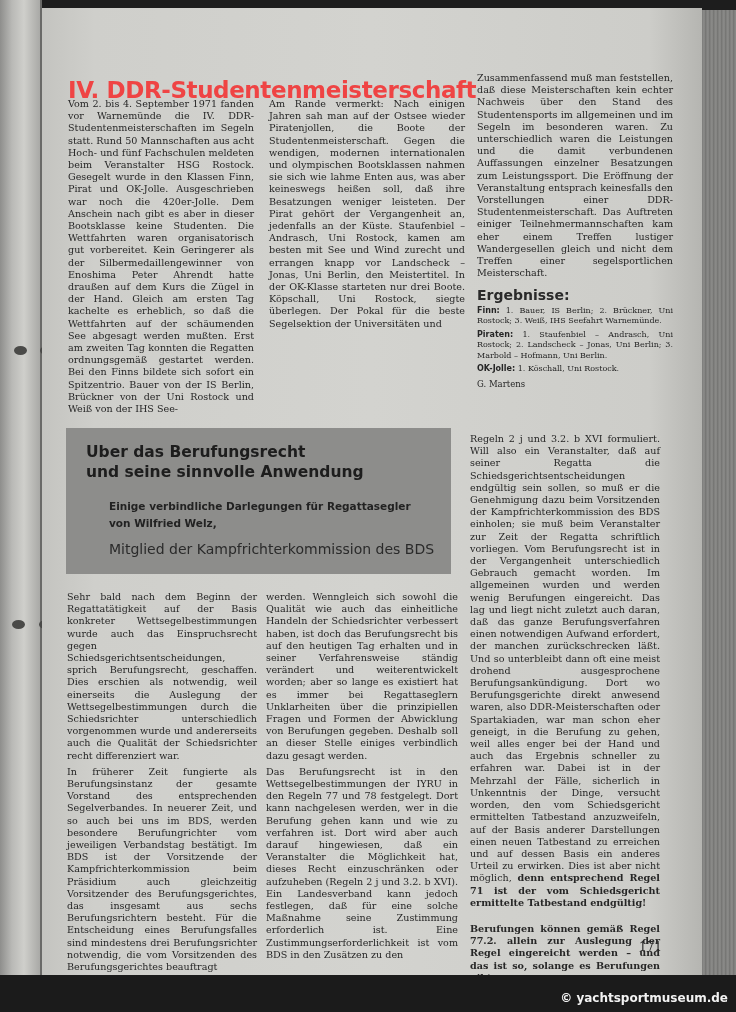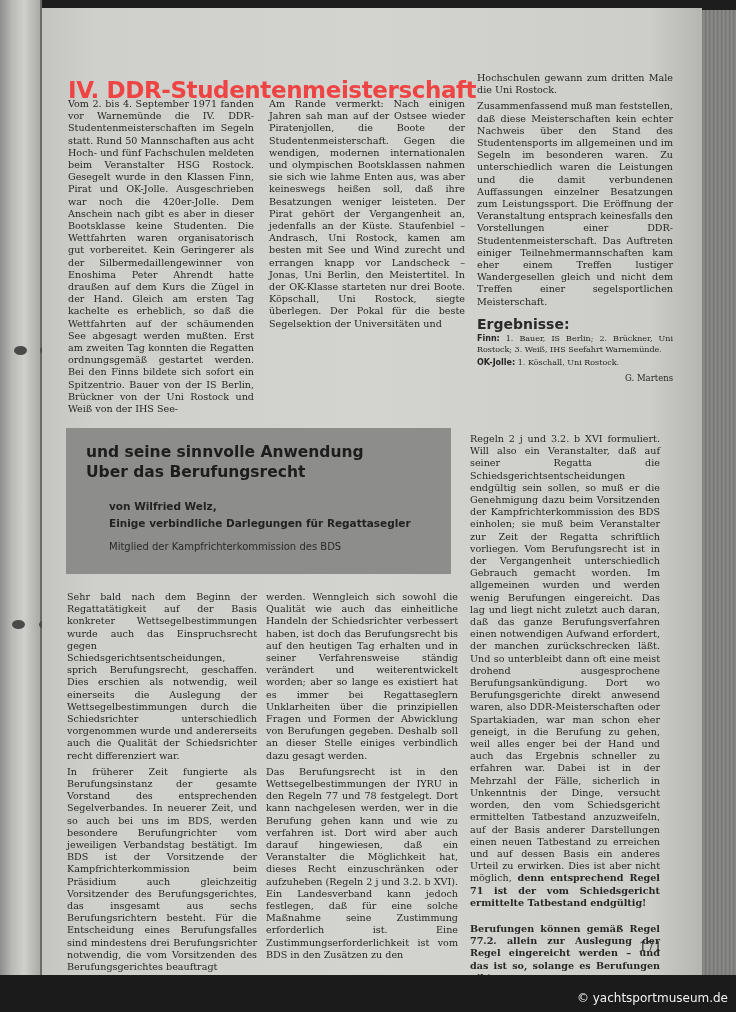--- a/index.html
+++ b/index.html
@@ -22,54 +22,54 @@
     position: absolute; left: 42px; top: 8px; width: 660px; height: 967px;
     background: linear-gradient(90deg, #c4c4c0 0%, #cfcfcb 8%, #d3d3cf 50%, #cdcdc9 92%, #b5b5b1 100%);
   }
   .page-edges {
     position: absolute; left: 702px; top: 10px; width: 34px; height: 967px;
     background: repeating-linear-gradient(90deg, #7c7c7a 0px, #8d8d8b 2px, #6f6f6d 4px);
   }
   .footer-bar { position: absolute; left: 0; top: 975px; width: 736px; height: 37px; background: #1b1b1b; }
   .watermark {
     position: absolute; right: 8px; top: 991px;
-    font-family: "DejaVu Sans", sans-serif; font-weight: normal; font-size: 12px; color: #f2f2f2;
+    font-family: "DejaVu Sans", sans-serif; font-weight: bold; font-size: 12px; color: #f2f2f2;
   }
   .title {
     position: absolute; left: 68px; top: 62px;
     font-family: "DejaVu Sans", sans-serif; font-weight: bold; font-size: 23px;
     color: #ef4444; letter-spacing: -0.4px; white-space: nowrap;
   }
   .col {
     position: absolute; font-size: 9.6px; line-height: 12.2px; color: #262626;
     text-align: justify; hyphens: manual;
   }
   .col p { margin: 0 0 4px 0; }
   .col1 { left: 68px; top: 98px; width: 186px; }
   .col2 { left: 269px; top: 98px; width: 196px; }
   .col3 { left: 477px; top: 72px; width: 196px; }
   .results-head { font-family: "DejaVu Sans", sans-serif; font-weight: bold; font-size: 14px; margin: 10px 0 4px 0; color: #2a2a2a; }
   .results p { font-size: 8px; line-height: 10.5px; margin: 0 0 3px 0; }
   .results b { font-family: "DejaVu Sans", sans-serif; }
-  .author { text-align: right; font-size: 8.5px; }
+  .author { font-size: 8.5px; }
   .banner {
     position: absolute; left: 66px; top: 428px; width: 385px; height: 146px;
     background: #8d8d8b;
   }
   .banner-title {
     position: absolute; left: 20px; top: 14px;
     font-family: "DejaVu Sans", sans-serif; font-weight: bold; font-size: 15.5px; line-height: 20px; color: #1d1d1d;
   }
   .banner-sub {
     position: absolute; left: 43px; top: 70px;
     font-family: "DejaVu Sans", sans-serif; font-weight: bold; font-size: 10.5px; line-height: 17px; color: #222;
   }
   .banner-aff {
     position: absolute; left: 43px; top: 113px;
-    font-family: "DejaVu Sans", sans-serif; font-size: 10px; color: #2a2a2a;
+    font-family: "DejaVu Sans", sans-serif; font-size: 14px; color: #2a2a2a;
   }
   .col4 { left: 67px; top: 591px; width: 190px; }
   .col5 { left: 266px; top: 591px; width: 192px; }
   .col6 { left: 470px; top: 433px; width: 190px; }
   .strong { font-weight: bold; }
   .page-number { position: absolute; left: 639px; top: 940px; font-size: 12px; color: #2a2a2a; }
 </style>
 </head>
 <body>
 
@@ -87,38 +87,38 @@
 
 <div class="col col1">
   <p>Vom 2. bis 4. September 1971 fanden vor Warnemünde die IV. DDR-Studentenmeisterschaften im Segeln statt. Rund 50 Mannschaften aus acht Hoch- und fünf Fachschulen meldeten beim Veranstalter HSG Rostock. Gesegelt wurde in den Klassen Finn, Pirat und OK-Jolle. Ausgeschrieben war noch die 420er-Jolle. Dem Anschein nach gibt es aber in dieser Bootsklasse keine Studenten. Die Wettfahrten waren organisatorisch gut vorbereitet. Kein Geringerer als der Silbermedaillengewinner von Enoshima Peter Ahrendt hatte draußen auf dem Kurs die Zügel in der Hand. Gleich am ersten Tag kachelte es erheblich, so daß die Wettfahrten auf der schäumenden See abgesagt werden mußten. Erst am zweiten Tag konnten die Regatten ordnungsgemäß gestartet werden. Bei den Finns bildete sich sofort ein Spitzentrio. Bauer von der IS Berlin, Brückner von der Uni Rostock und Weiß von der IHS See-</p>
 </div>
 
 <div class="col col2">
   <p>Am Rande vermerkt: Nach einigen Jahren sah man auf der Ostsee wieder Piratenjollen, die Boote der Studentenmeisterschaft. Gegen die wendigen, modernen internationalen und olympischen Bootsklassen nahmen sie sich wie lahme Enten aus, was aber keineswegs heißen soll, daß ihre Besatzungen weniger leisteten. Der Pirat gehört der Vergangenheit an, jedenfalls an der Küste. Staufenbiel – Andrasch, Uni Rostock, kamen am besten mit See und Wind zurecht und errangen knapp vor Landscheck – Jonas, Uni Berlin, den Meistertitel. In der OK-Klasse starteten nur drei Boote. Köpschall, Uni Rostock, siegte überlegen. Der Pokal für die beste Segelsektion der Universitäten und</p>
 </div>
 
 <div class="col col3">
-  <p>Hochschulen gewann zum dritten Male die Uni Rostock.</p>
   <p>Zusammenfassend muß man feststellen, daß diese Meisterschaften kein echter Nachweis über den Stand des Studentensports im allgemeinen und im Segeln im besonderen waren. Zu unterschiedlich waren die Leistungen und die damit verbundenen Auffassungen einzelner Besatzungen zum Leistungssport. Die Eröffnung der Veranstaltung entsprach keinesfalls den Vorstellungen einer DDR-Studentenmeisterschaft. Das Auftreten einiger Teilnehmermannschaften kam eher einem Treffen lustiger Wandergesellen gleich und nicht dem Treffen einer segelsportlichen Meisterschaft.</p>
   <div class="results-head">Ergebnisse:</div>
   <div class="results">
     <p><b>Finn:</b> <span>1. Bauer, IS Berlin; 2. Brückner, Uni Rostock; 3. Weiß, IHS Seefahrt Warnemünde.</span></p>
+    <p><b>Piraten:</b> <span>1. Staufenbiel – Andrasch, Uni Rostock; 2. Landscheck – Jonas, Uni Berlin; 3. Marbold – Hofmann, Uni Berlin.</span></p>
     <p><b>OK-Jolle:</b> <span>1. Köschall, Uni Rostock.</span></p>
   </div>
   <div class="author">G. Martens</div>
 </div>
 
 <div class="banner">
   <div class="banner-title">
+    <div>Uber das Berufungsrecht</div>
     <div>und seine sinnvolle Anwendung</div>
-    <div>Uber das Berufungsrecht</div>
   </div>
   <div class="banner-sub">
+    <div>Einige verbindliche Darlegungen für Regattasegler</div>
     <div>von Wilfried Welz,</div>
-    <div>Einige verbindliche Darlegungen für Regattasegler</div>
   </div>
   <div class="banner-aff">Mitglied der Kampfrichterkommission des BDS</div>
 </div>
 
 <div class="col col4">
   <p>Sehr bald nach dem Beginn der Regattatätigkeit auf der Basis konkreter Wettsegelbestimmungen wurde auch das Einspruchsrecht gegen Schiedsgerichtsentscheidungen, sprich Berufungsrecht, geschaffen. Dies erschien als notwendig, weil einerseits die Auslegung der Wettsegelbestimmungen durch die Schiedsrichter unterschiedlich vorgenommen wurde und andererseits auch die Qualität der Schiedsrichter recht differenziert war.</p>
   <p>In früherer Zeit fungierte als Berufungsinstanz der gesamte Vorstand des entsprechenden Segelverbandes. In neuerer Zeit, und so auch bei uns im BDS, werden besondere Berufungrichter vom jeweiligen Verbandstag bestätigt. Im BDS ist der Vorsitzende der Kampfrichterkommission beim Präsidium auch gleichzeitig Vorsitzender des Berufungsgerichtes, das insgesamt aus sechs Berufungsrichtern besteht. Für die Entscheidung eines Berufungsfalles sind mindestens drei Berufungsrichter notwendig, die vom Vorsitzenden des Berufungsgerichtes beauftragt</p>
 </div>
 
 <div class="col col5">

